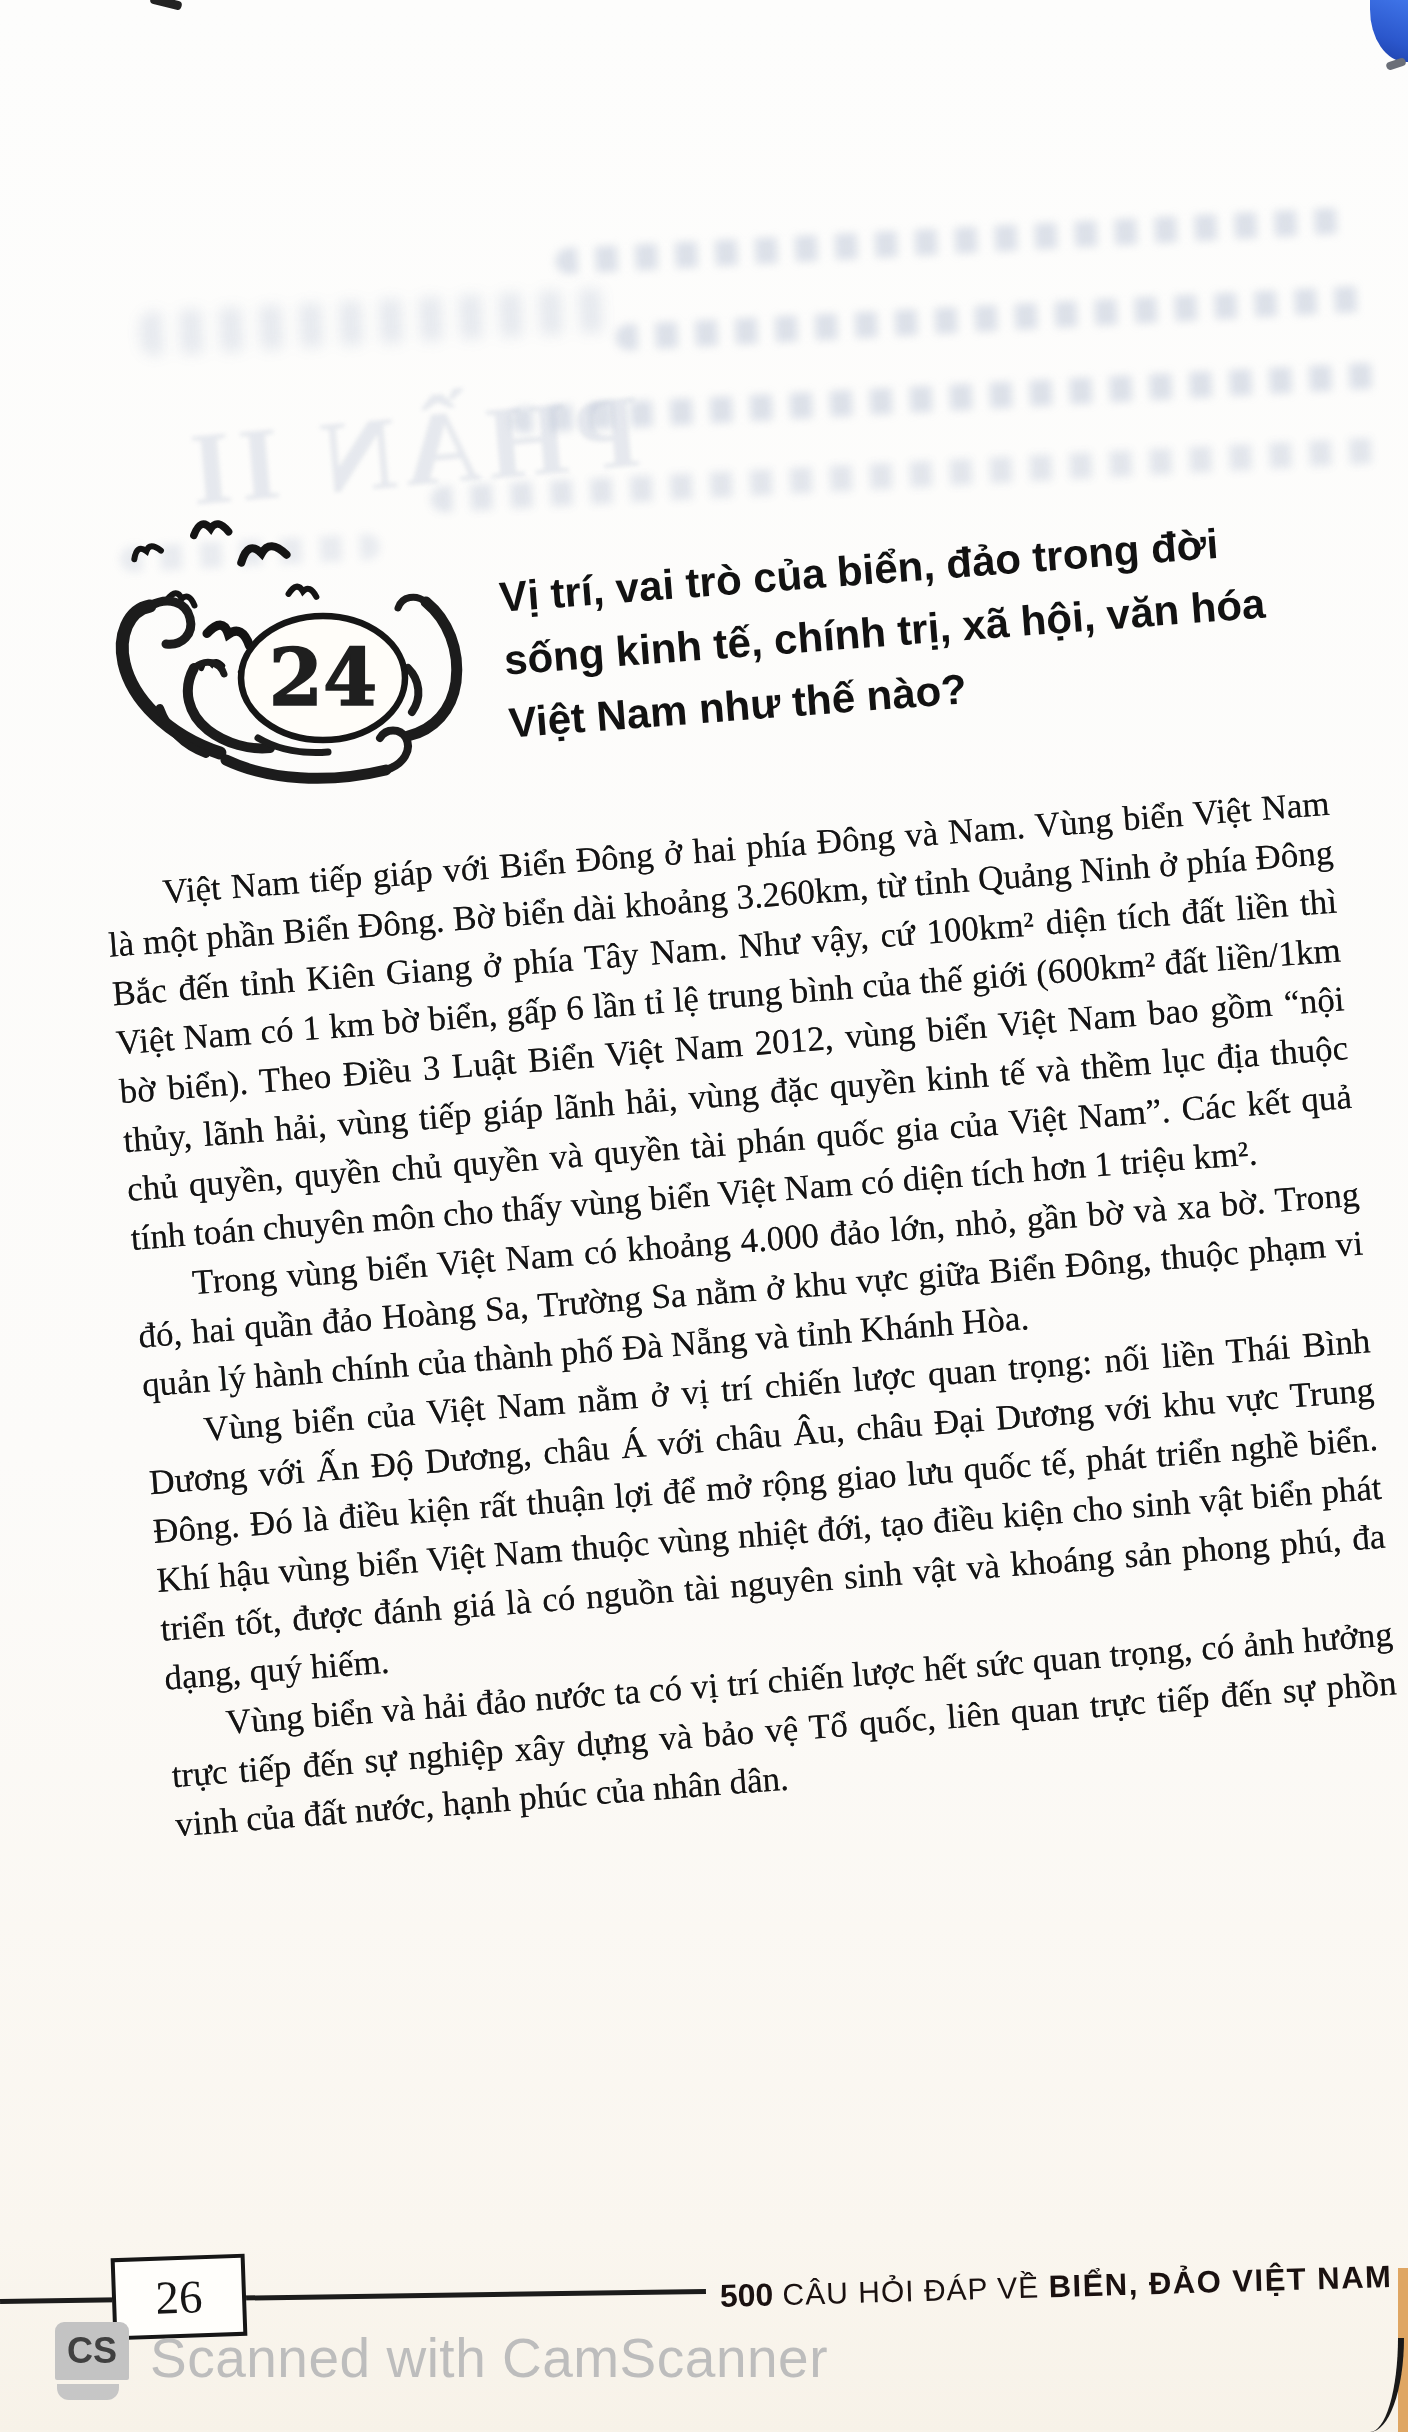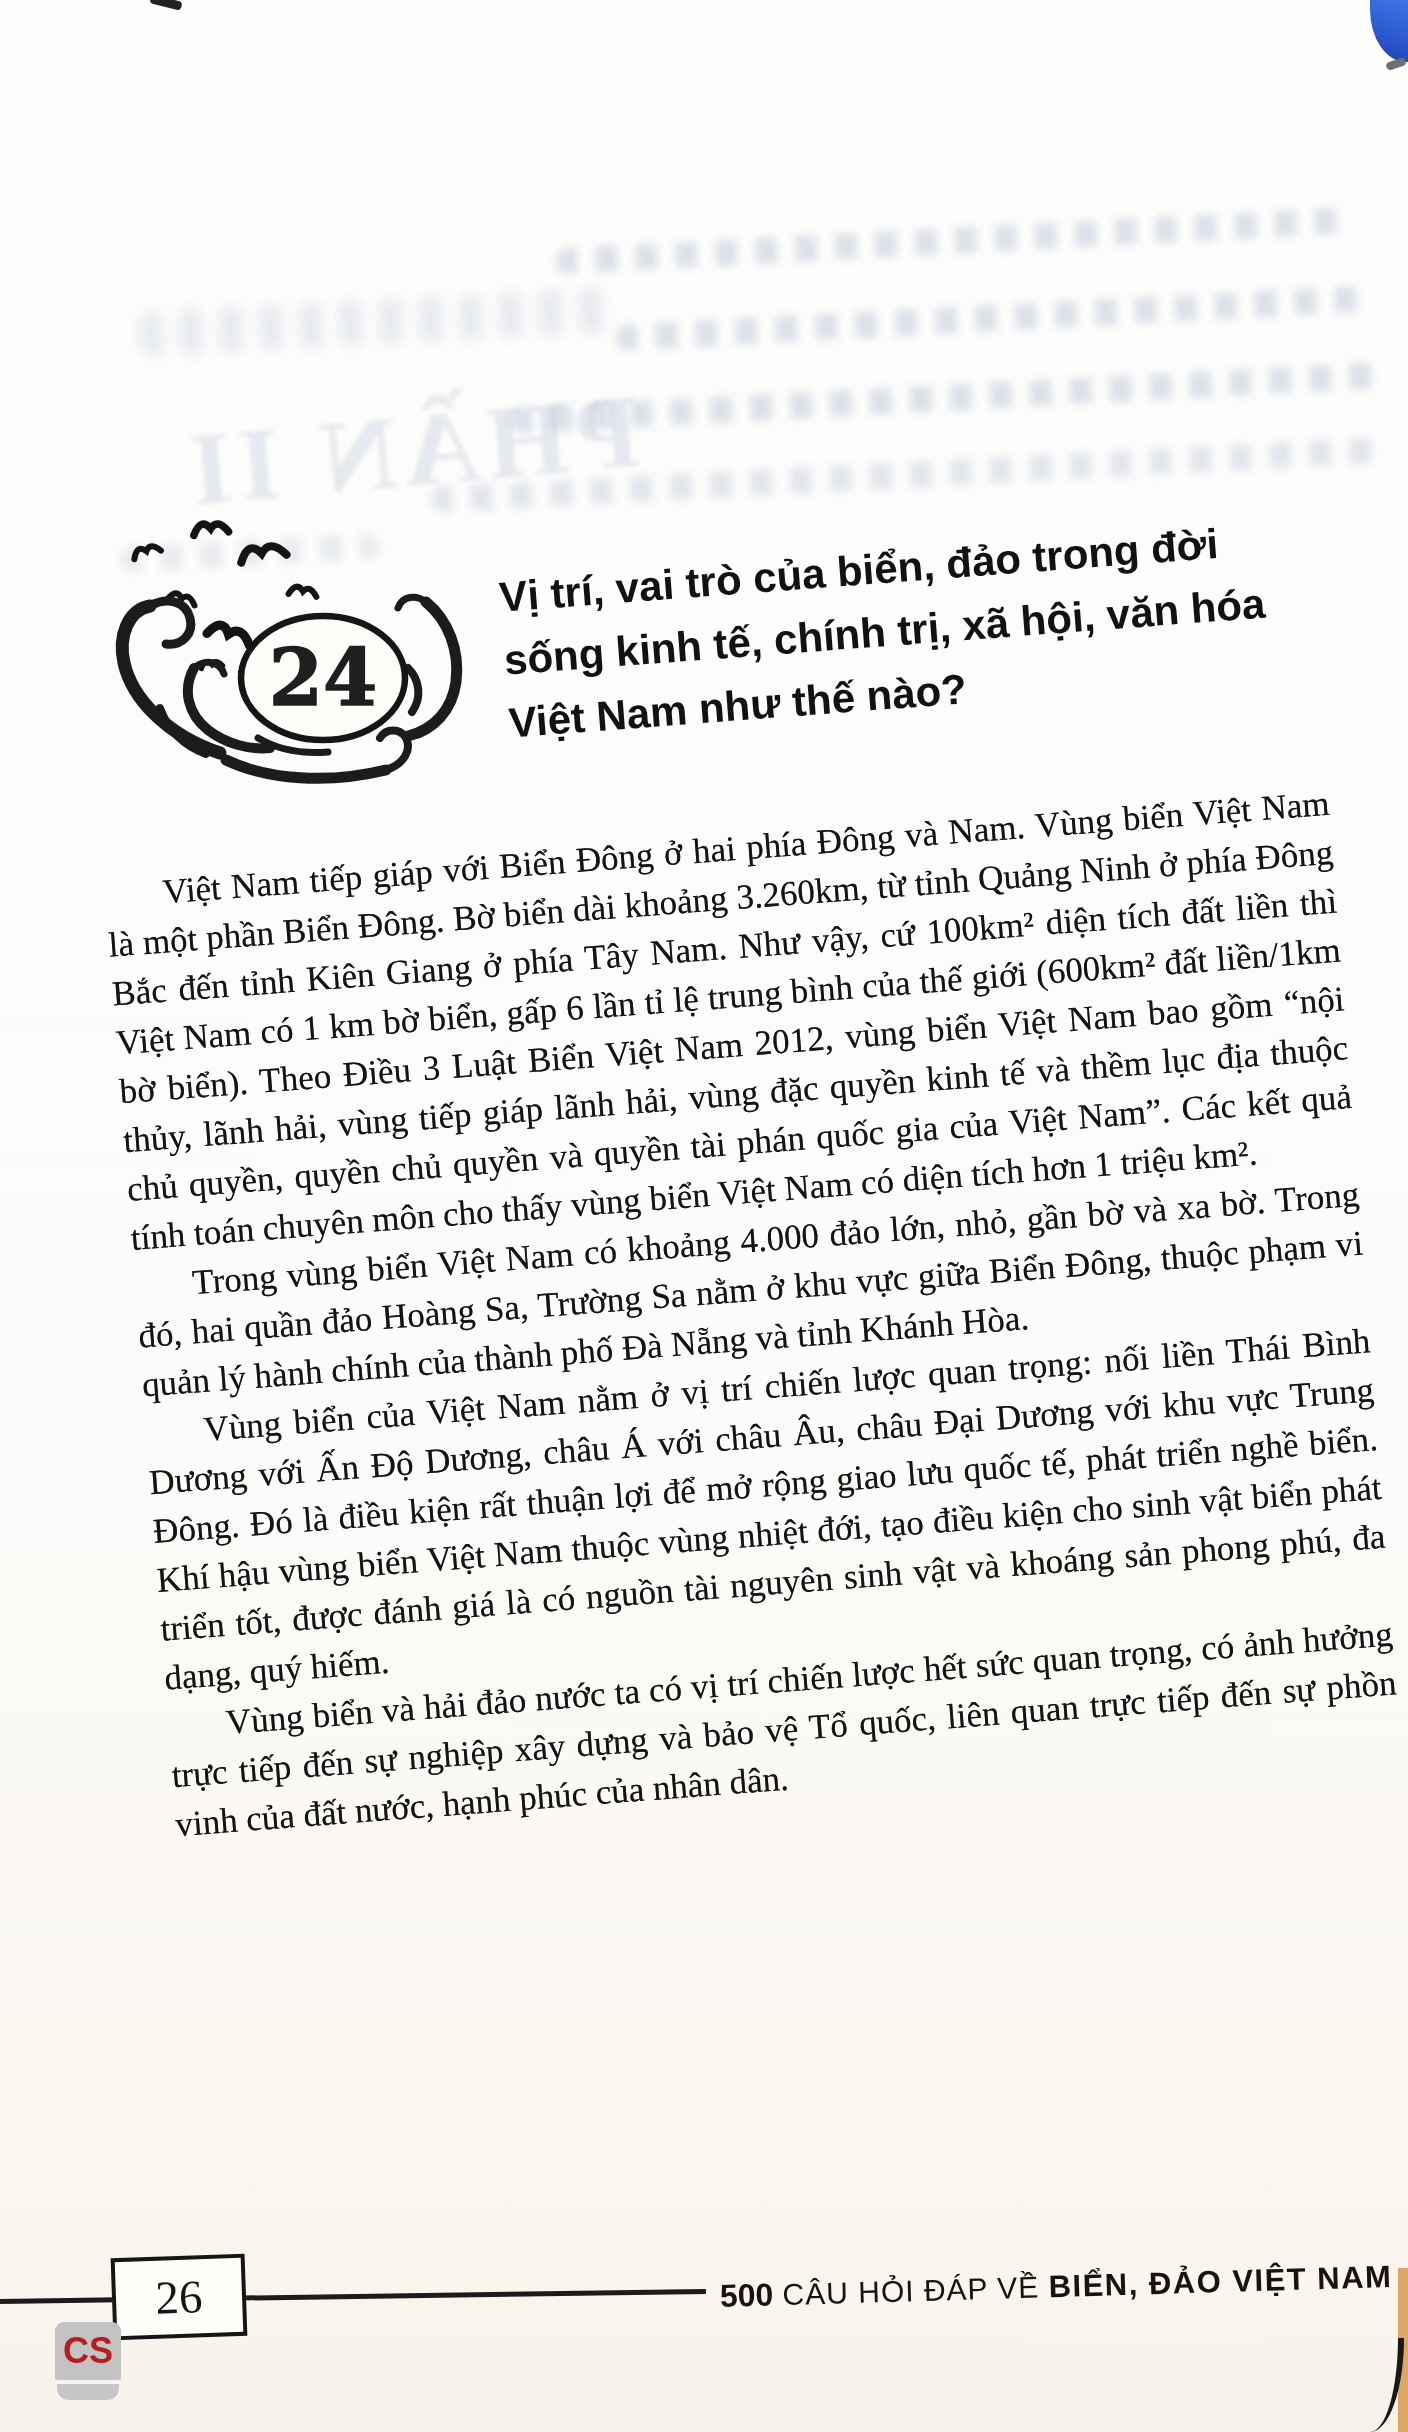--- a/index.html
+++ b/index.html
@@ -71,24 +71,24 @@
     transform:rotate(-1.7deg); transform-origin:right top;
     font-family:"Liberation Sans","DejaVu Sans",sans-serif;
     color:#1a1110; white-space:nowrap;
   }
   .footer-count { font-weight:bold; font-size:32px; }
   .footer-middle { font-size:30px; letter-spacing:1px; }
   .footer-brand { font-weight:bold; font-size:31px; letter-spacing:1.5px; }
 
   
   .cs-logo {
-    position:absolute; left:55px; top:2322px; width:66px; height:58px;
+    position:absolute; left:55px; top:2322px; width:74px; height:58px;
     background:#c3c3c3; border-radius:9px 9px 2px 2px;
     display:flex; align-items:center; justify-content:center;
-    font-family:"Liberation Sans",sans-serif; font-weight:bold; font-size:36px; color:#b91c1c;text-align:right;
+    font-family:"Liberation Sans",sans-serif; font-weight:bold; font-size:36px; color:#404040;text-align:right;
   }
   .cs-logo-lip {
     position:absolute; left:57px; top:2384px; width:62px; height:16px;
     background:#c6c6c6; border-radius:0 0 12px 12px;
   }
   .cs-text {
     position:absolute; left:150px; top:2326px;
     font-family:"Liberation Sans","DejaVu Sans",sans-serif;
     font-size:55px; color:#bdbdbd; letter-spacing:0.5px; white-space:nowrap;
   }
@@ -178,20 +178,21 @@
     <span>26</span>
   </div>
   <div class="footer-title">
     <span class="footer-count">500</span><span class="footer-middle"> CÂU HỎI ĐÁP VỀ </span><span class="footer-brand">BIỂN, ĐẢO VIỆT NAM</span>
   </div>
 
   <div class="cs-logo">
     <span>CS</span>
   </div>
   <div class="cs-logo-lip"></div>
+  <div class="cs-text">Scanned with CamScanner</div>
 
   <div class="pen-mark"></div>
   <div class="pen-mark-tail"></div>
   <div class="corner-mark"></div>
   <div class="page-edge-tan"></div>
   <div class="page-edge-curl"></div>
 
 </div>
 
 </body></html>

